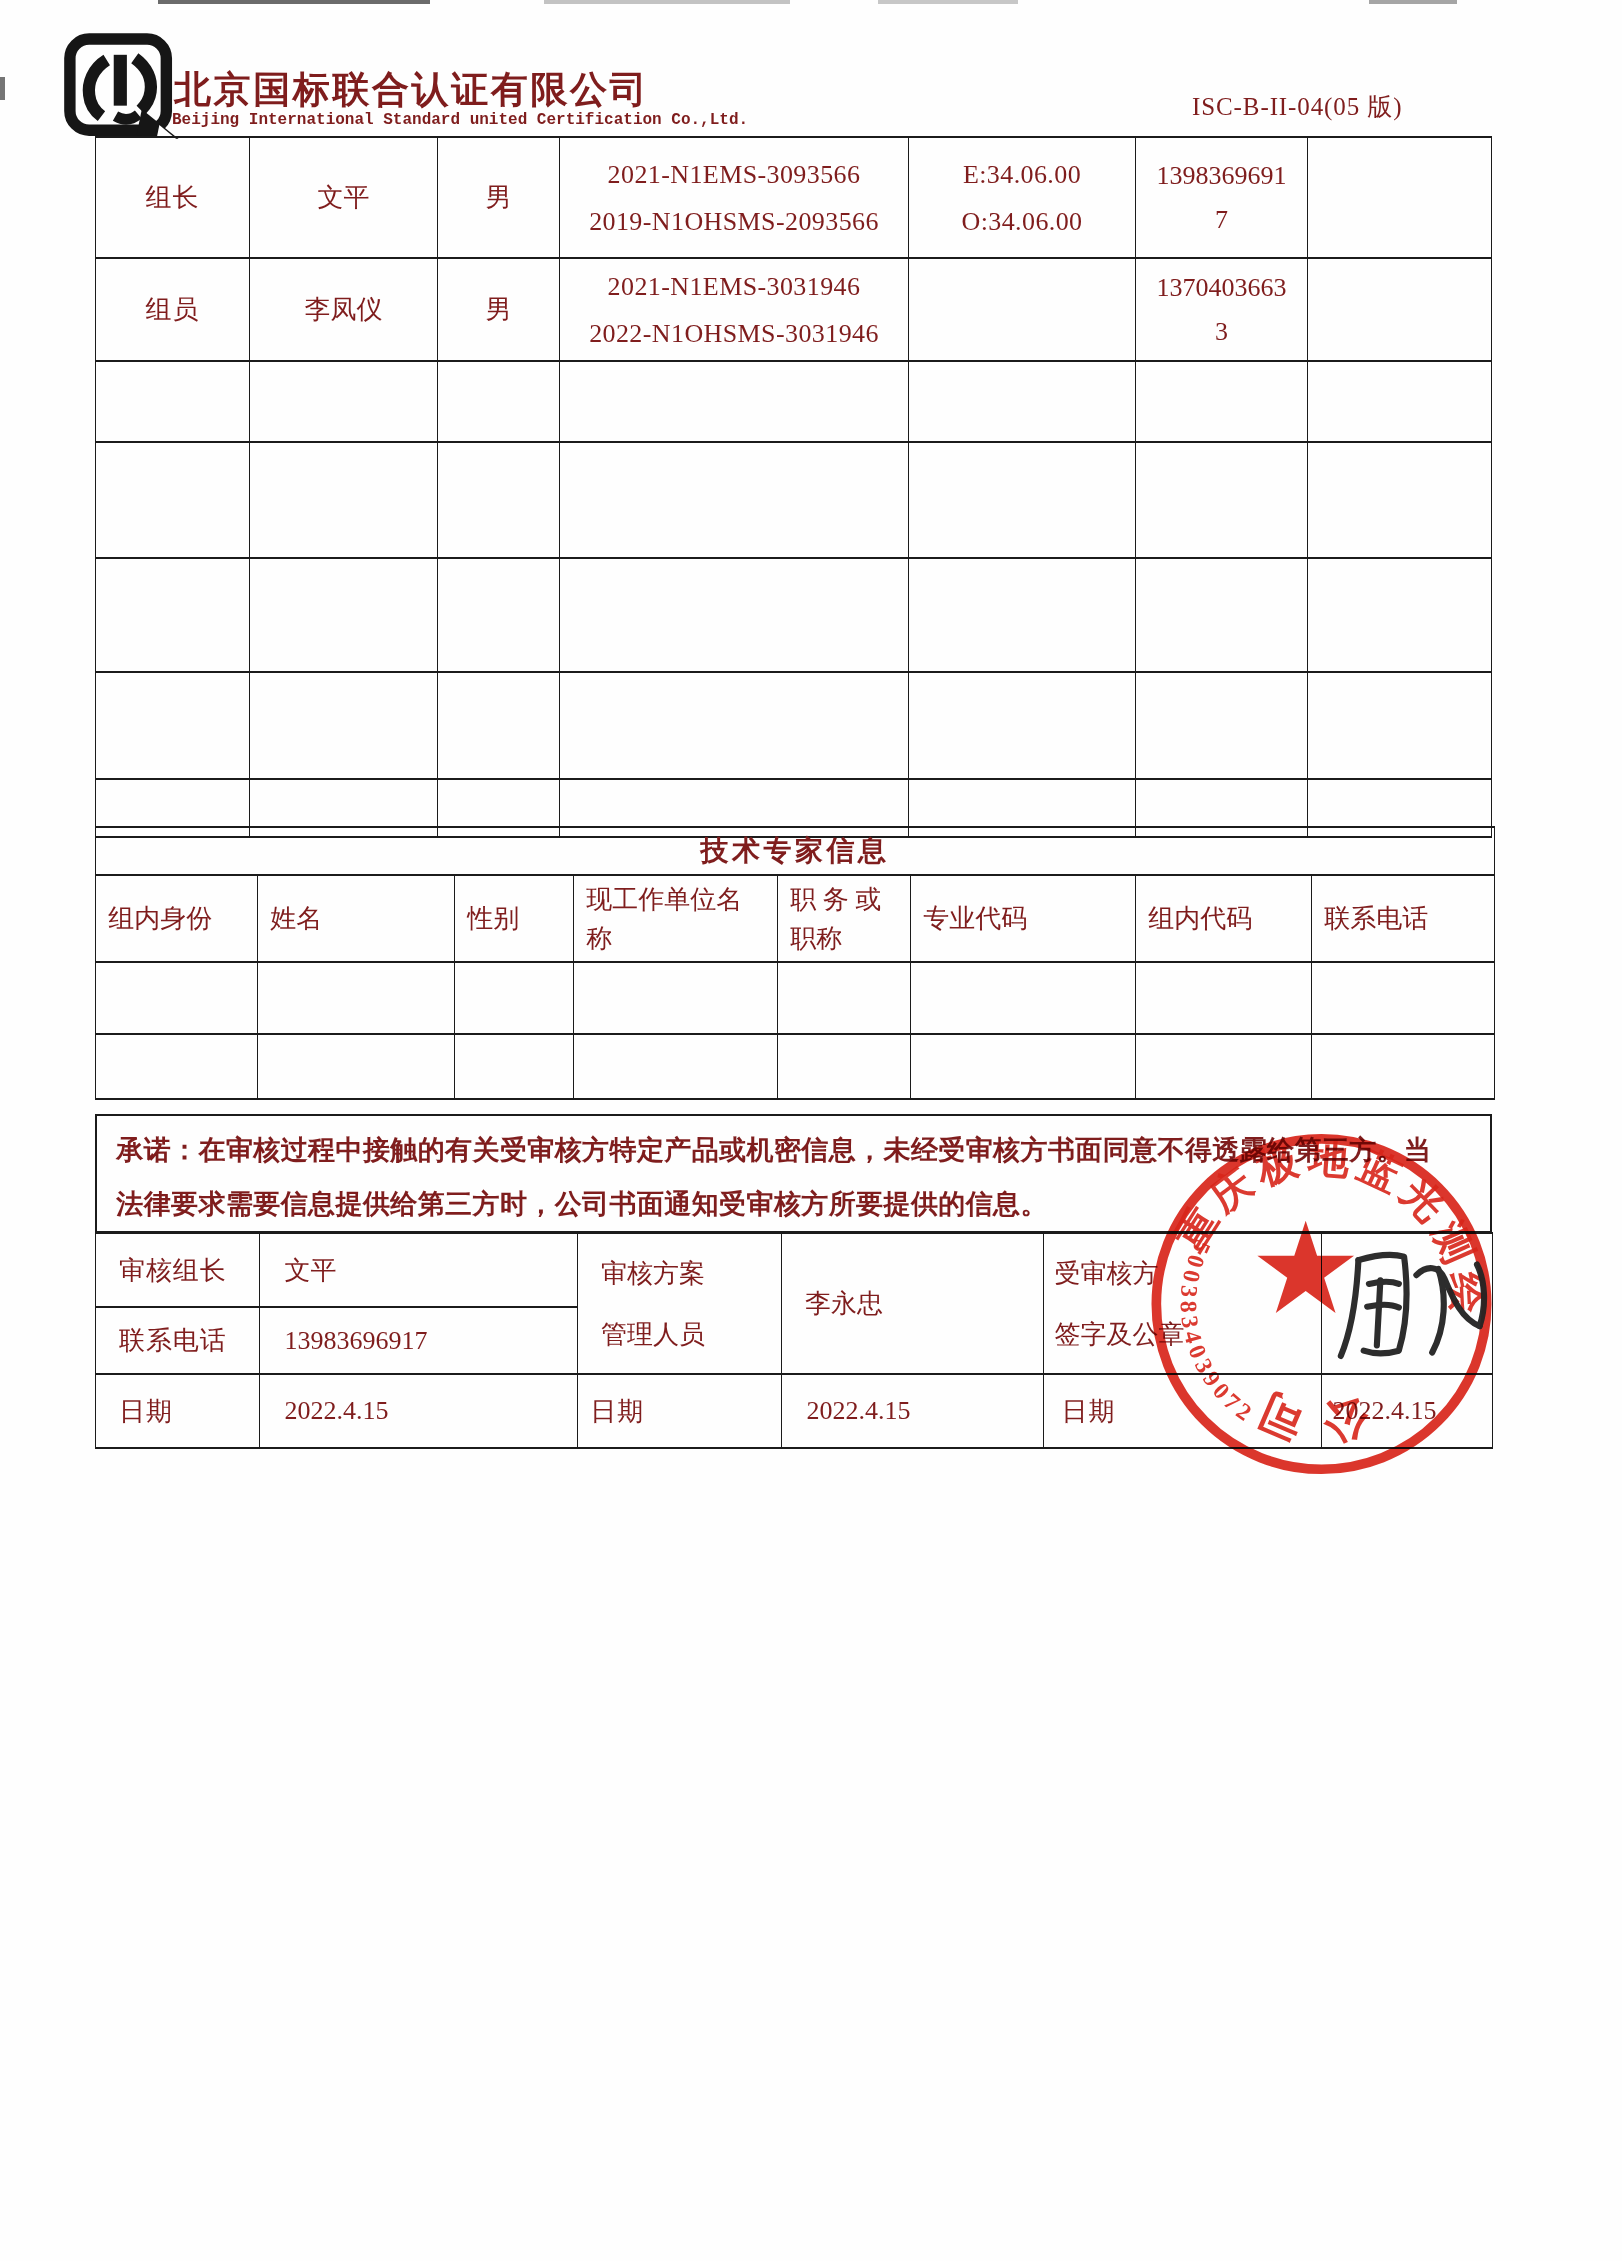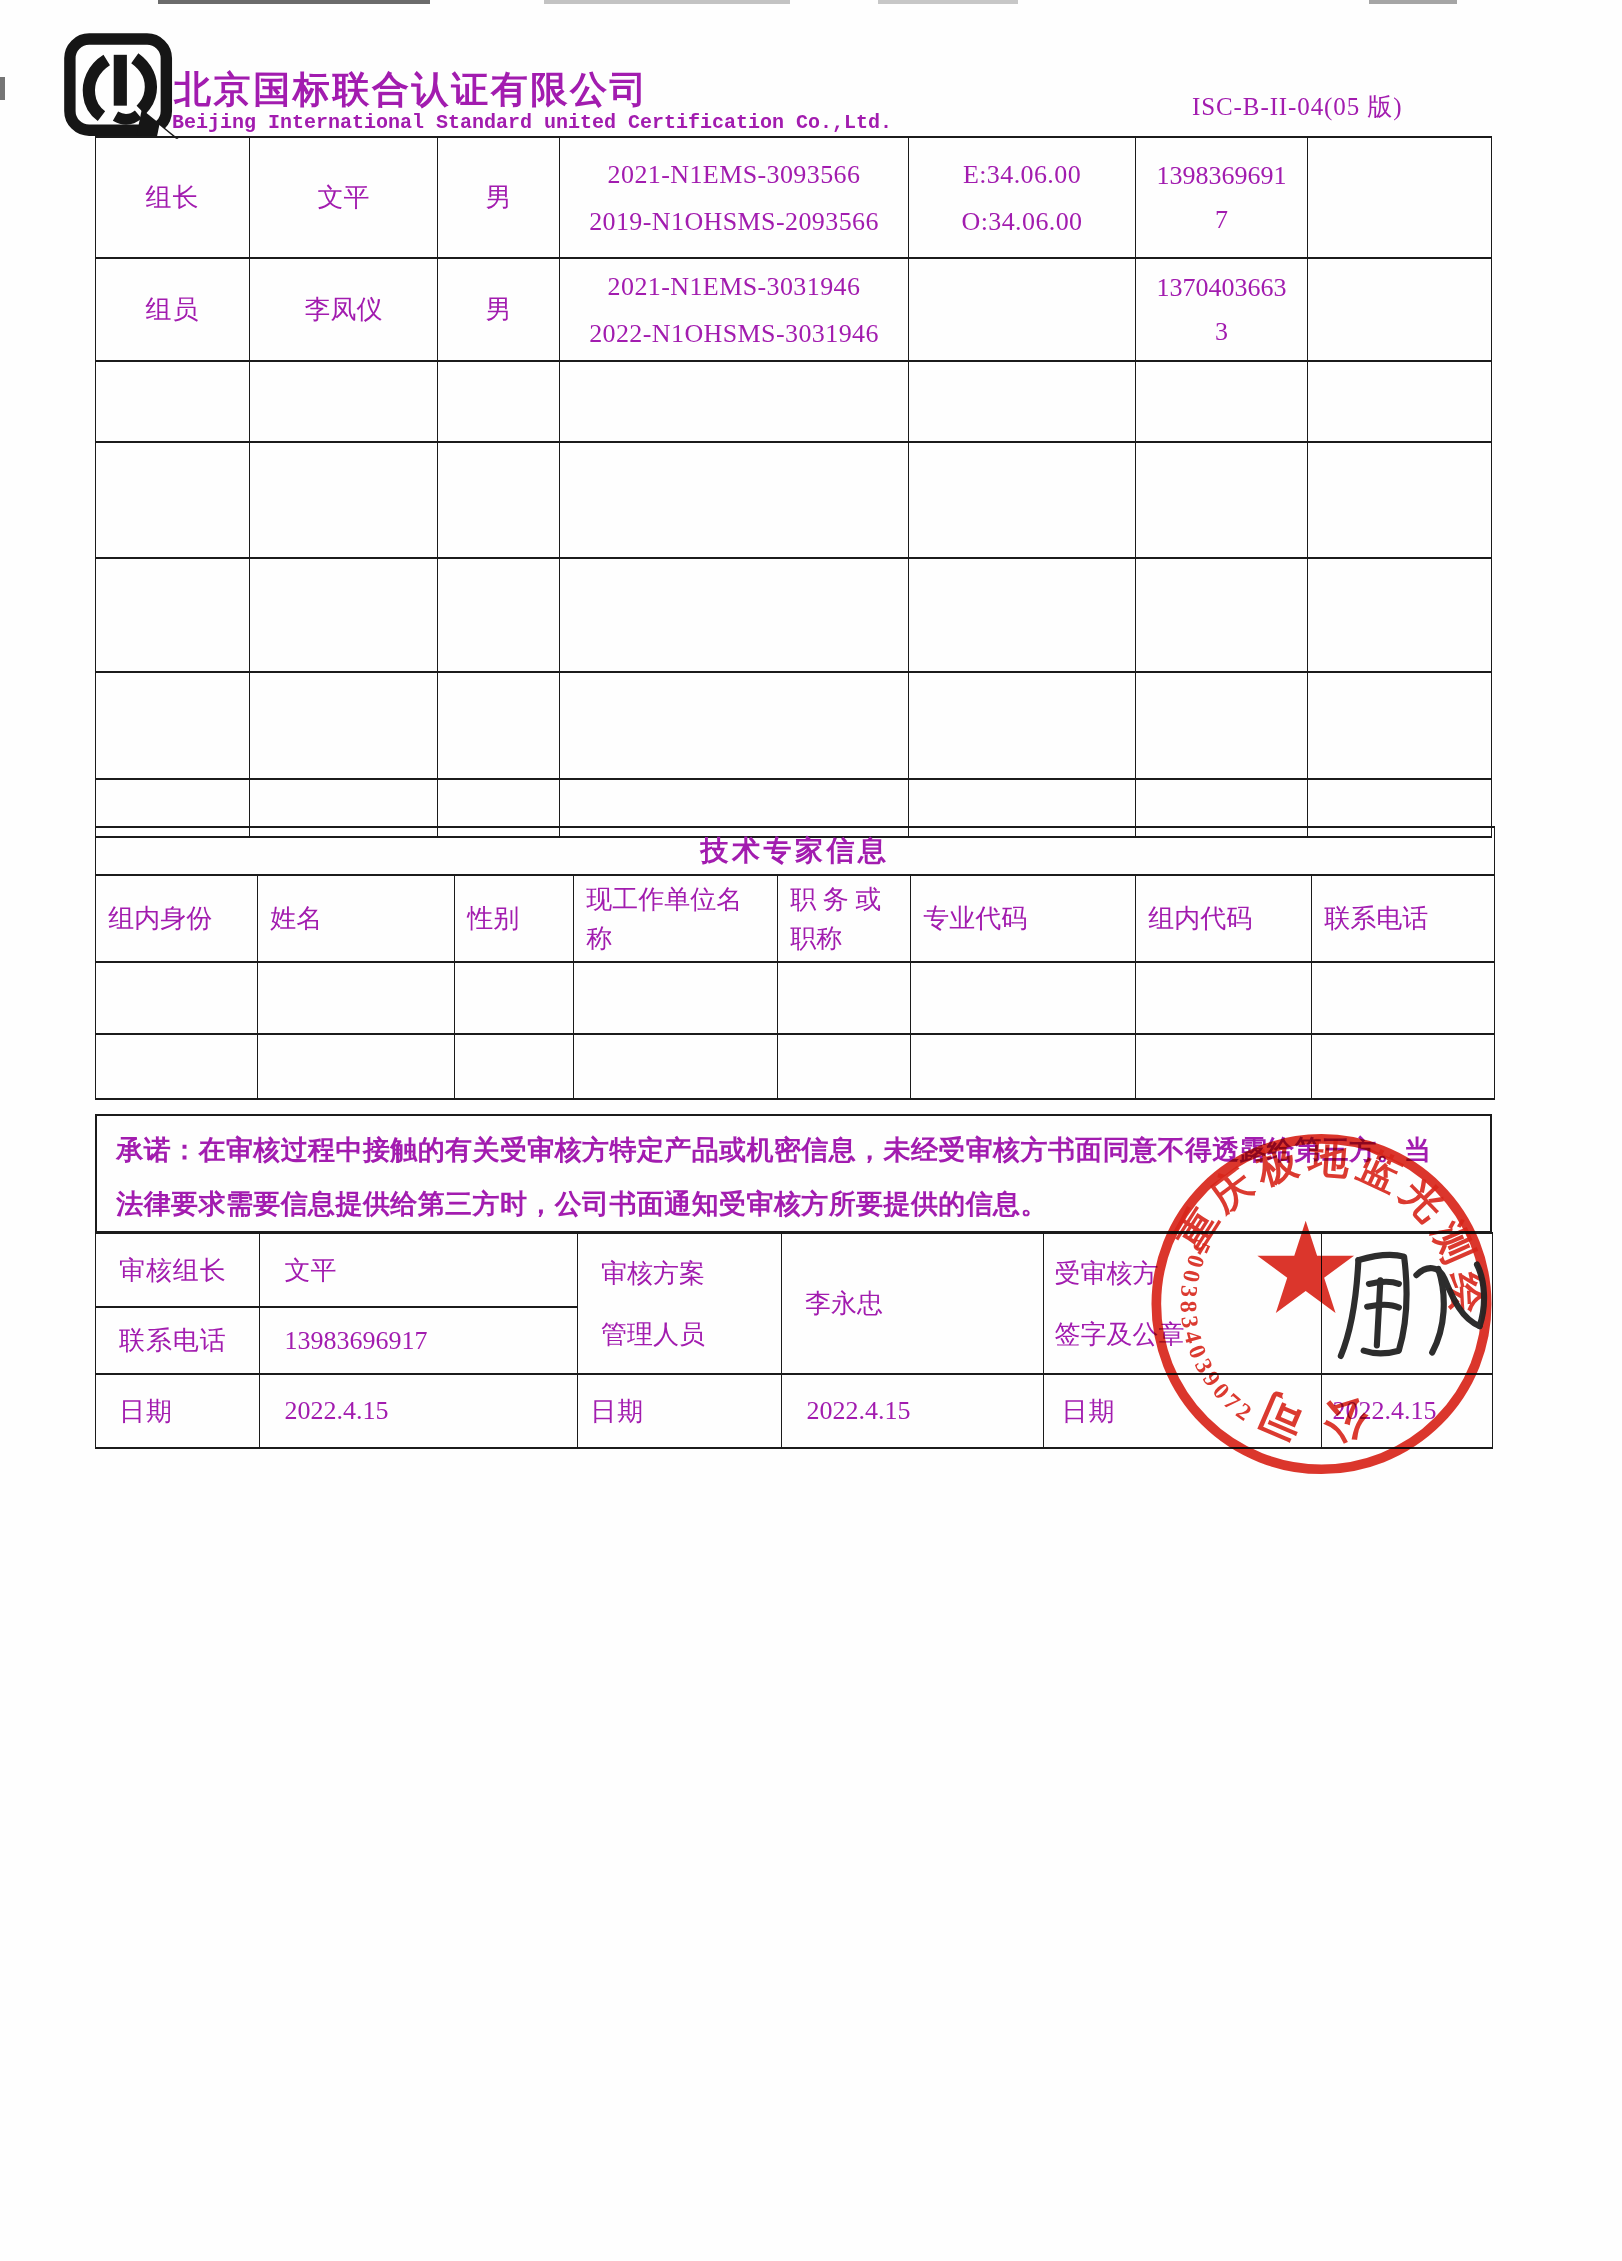--- a/index.html
+++ b/index.html
@@ -2,35 +2,35 @@
 <html style="font-size:14px"><head>
 <meta charset="utf-8">
 <style>
   html,body{margin:0;padding:0;background:#e8e8e8;}
   .page{
     position:relative;
     width:1622px;height:2261px;
     background:#fefefe;
     overflow:hidden;
     font-family:"Liberation Serif","DejaVu Serif",serif;
-    color:#a21caf;
+    color:#7f1d1d;
   }
   
   .artifact{position:absolute;background:#3a3a3a;}
   
   .logo{position:absolute;left:61px;top:32px;width:123px;height:114px;}
   .company-cn{
     position:absolute;left:174px;top:65px;
     font-family:"Liberation Sans","DejaVu Sans",sans-serif;
     font-size:37px;font-weight:600;letter-spacing:2.6px;white-space:nowrap;
   }
   .company-en{
     position:absolute;left:172px;top:111px;
     font-family:"Liberation Mono","DejaVu Sans Mono",monospace;
-    font-size:20px;font-weight:600;white-space:nowrap;letter-spacing:0px;
+    font-size:16px;font-weight:600;white-space:nowrap;letter-spacing:0px;
   }
   .form-code{
     position:absolute;left:1192px;top:90px;
     font-size:25px;letter-spacing:0.9px;white-space:nowrap;
   }
   
   table{border-collapse:collapse;table-layout:fixed;position:absolute;left:95px;width:1397px;}
   td{
     border:1.8px solid #1b1b1b;border-top-width:2.6px;border-bottom-width:2.6px;
     vertical-align:middle;padding:3.5px 8.8px;

